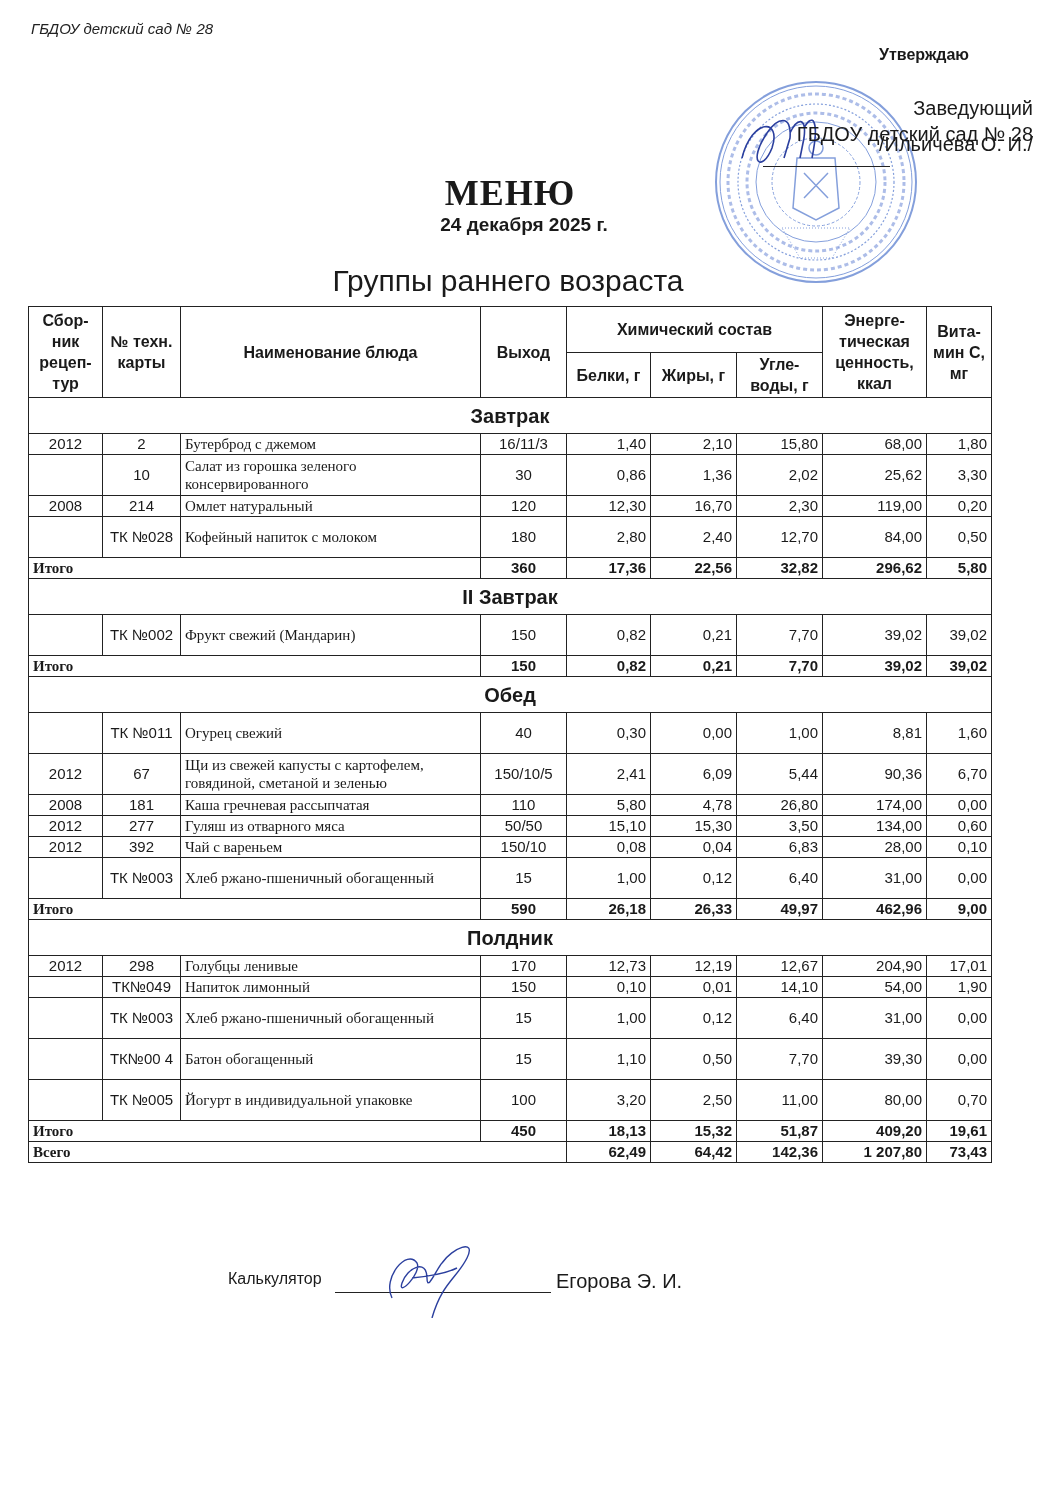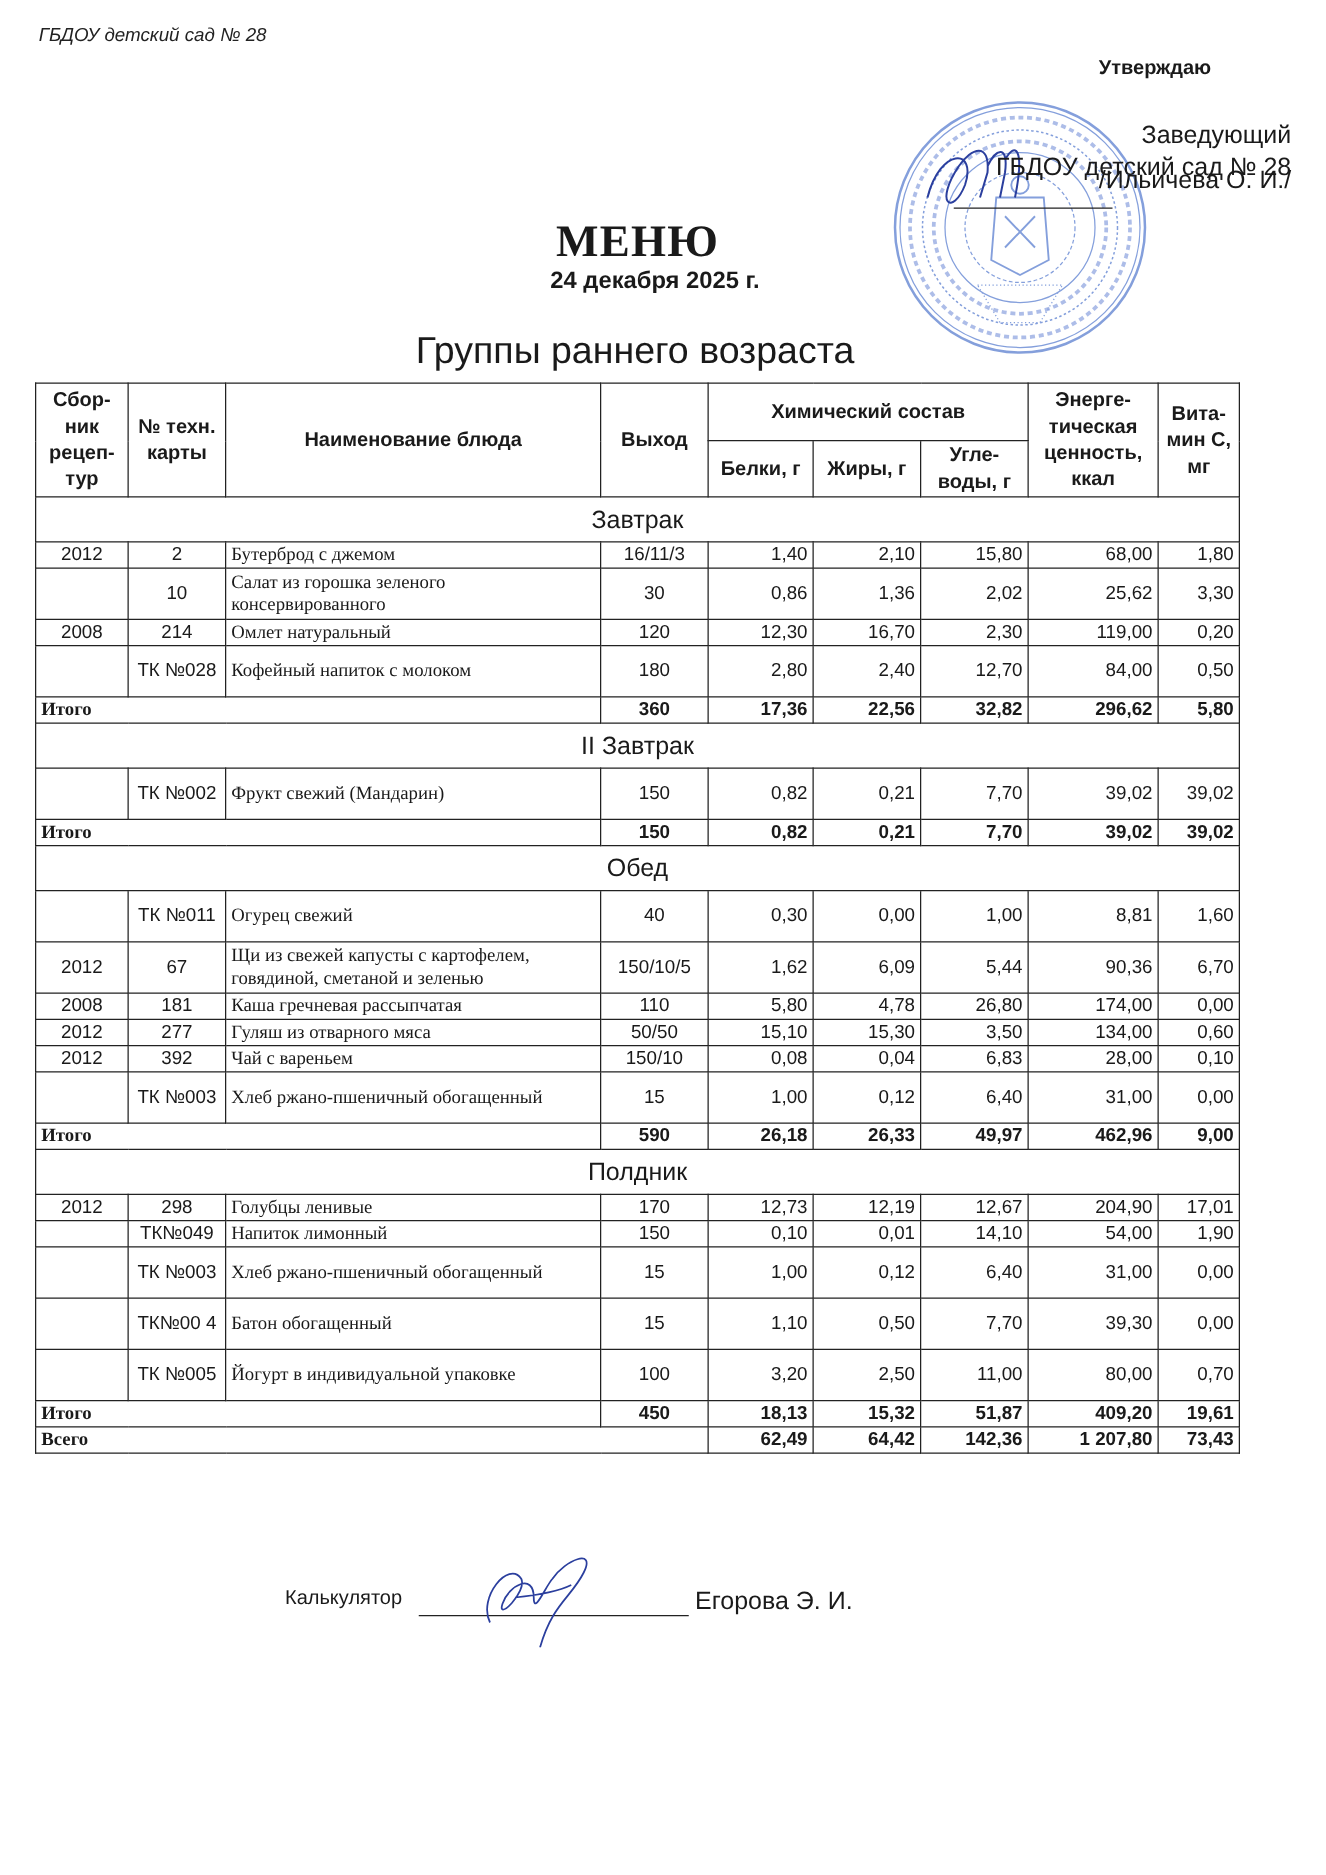--- a/index.html
+++ b/index.html
@@ -19,21 +19,21 @@
   .date { left: 0; width: 1020px; top: 214px; text-align: center; font-size: 19px; font-weight: bold; margin-left: 14px; }
   .group { left: 0; width: 1016px; top: 264px; text-align: center; font-size: 30px; font-weight: normal; }
 
   table.menu { position: absolute; left: 28px; top: 306px; width: 963px;
                border-collapse: collapse; font-size: 15px; table-layout: fixed; }
   table.menu td, table.menu th { border: 1.5px solid #222; padding: 1px 4px; line-height: 18px; }
   table.menu th { font-weight: bold; text-align: center; font-size: 16px; line-height: 21px; }
   .c { text-align: center; }
   .r { text-align: right; }
   .l { text-align: left; font-family: Liberation Serif, serif; }
-  .section td { text-align: center; font-weight: normal; font-size: 20px; height: 33px; }
+  .section td { text-align: center; font-weight: bold; font-size: 20px; height: 33px; }
   .total td { font-weight: bold; }
   tr.h1 td { height: 18px; }
   tr.h2 td { height: 38px; }
 
   .calc { left: 228px; top: 1270px; font-size: 16px; }
   .calc-line { left: 335px; top: 1292px; width: 216px; border-top: 1px solid #222; }
   .calc-name { left: 556px; top: 1270px; font-size: 20px; }
   .sig2 { left: 372px; top: 1238px; width: 120px; height: 80px; }
 </style>
 </head>
@@ -192,21 +192,21 @@
         <td class="r">0,00</td>
         <td class="r">1,00</td>
         <td class="r">8,81</td>
         <td class="r">1,60</td>
       </tr>
       <tr class="h2">
         <td class="c">2012</td>
         <td class="c">67</td>
         <td class="l">Щи из свежей капусты с картофелем, говядиной, сметаной и зеленью</td>
         <td class="c">150/10/5</td>
-        <td class="r">1,62</td>
+        <td class="r">2,41</td>
         <td class="r">6,09</td>
         <td class="r">5,44</td>
         <td class="r">90,36</td>
         <td class="r">6,70</td>
       </tr>
       <tr class="h1">
         <td class="c">2008</td>
         <td class="c">181</td>
         <td class="l">Каша гречневая рассыпчатая</td>
         <td class="c">110</td>

